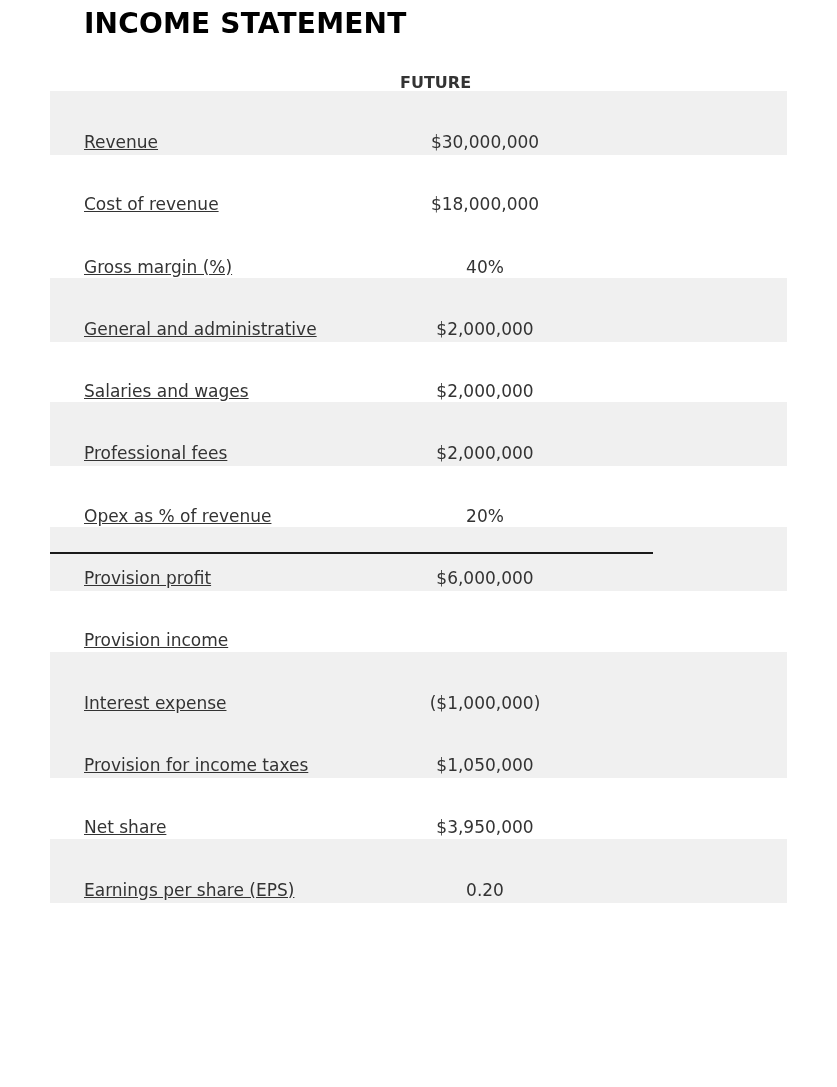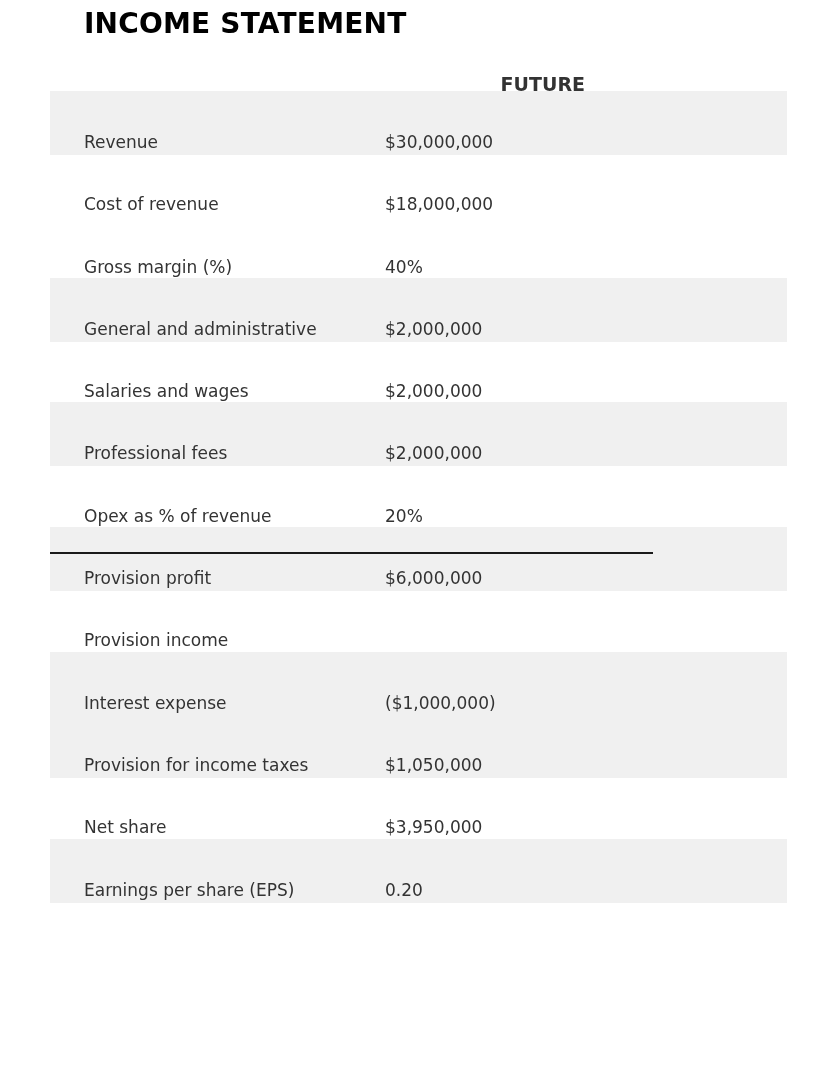--- a/index.html
+++ b/index.html
@@ -6,36 +6,36 @@
   body {
     width: 837px; height: 1087px; position: relative; overflow: hidden;
     font-family: "DejaVu Sans", sans-serif; color: #333333;
   }
   .title {
     position: absolute; left: 84px; top: 7px;
     font-size: 28px; font-weight: bold; letter-spacing: 0.2px; color: #000000;
     white-space: nowrap;
   }
   .col-header {
-    position: absolute; top: 73px; left: 400px; width: 185px; text-align: right;
-    font-size: 19px; font-weight: bold; color: #333333;
+    position: absolute; top: 73px; left: 400px; width: 185px; text-align: left;
+    font-size: 16px; font-weight: bold; color: #333333;
   }
   .table { position: absolute; left: 0; top: 91px; width: 837px; }
   .row {
     position: relative; height: 62.3px; width: 837px;
   }
   .row.band::before {
     content: ""; position: absolute; left: 50px; width: 737px; top: 0; height: 64px;
     background: #f0f0f0; z-index: 0;
   }
   .row .label {
-    position: absolute; left: 84px; top: 41px; font-size: 17px; white-space: nowrap; z-index: 1;
+    position: absolute; left: 84px; top: 41px; font-size: 17px; white-space: nowrap; z-index: 1; text-decoration: underline;
   }
   .row .value {
-    position: absolute; left: 385px; width: 200px; top: 41px; text-align: left;
+    position: absolute; left: 385px; width: 200px; top: 41px; text-align: center;
     font-size: 17px; white-space: nowrap; z-index: 1;
   }
   .row .rule {
     position: absolute; left: 50px; width: 603px; top: 25px; height: 2px; background: #1a1a1a; z-index: 1;
   }
 </style>
 </head>
 <body>
 
 <div class="title">INCOME STATEMENT</div>

